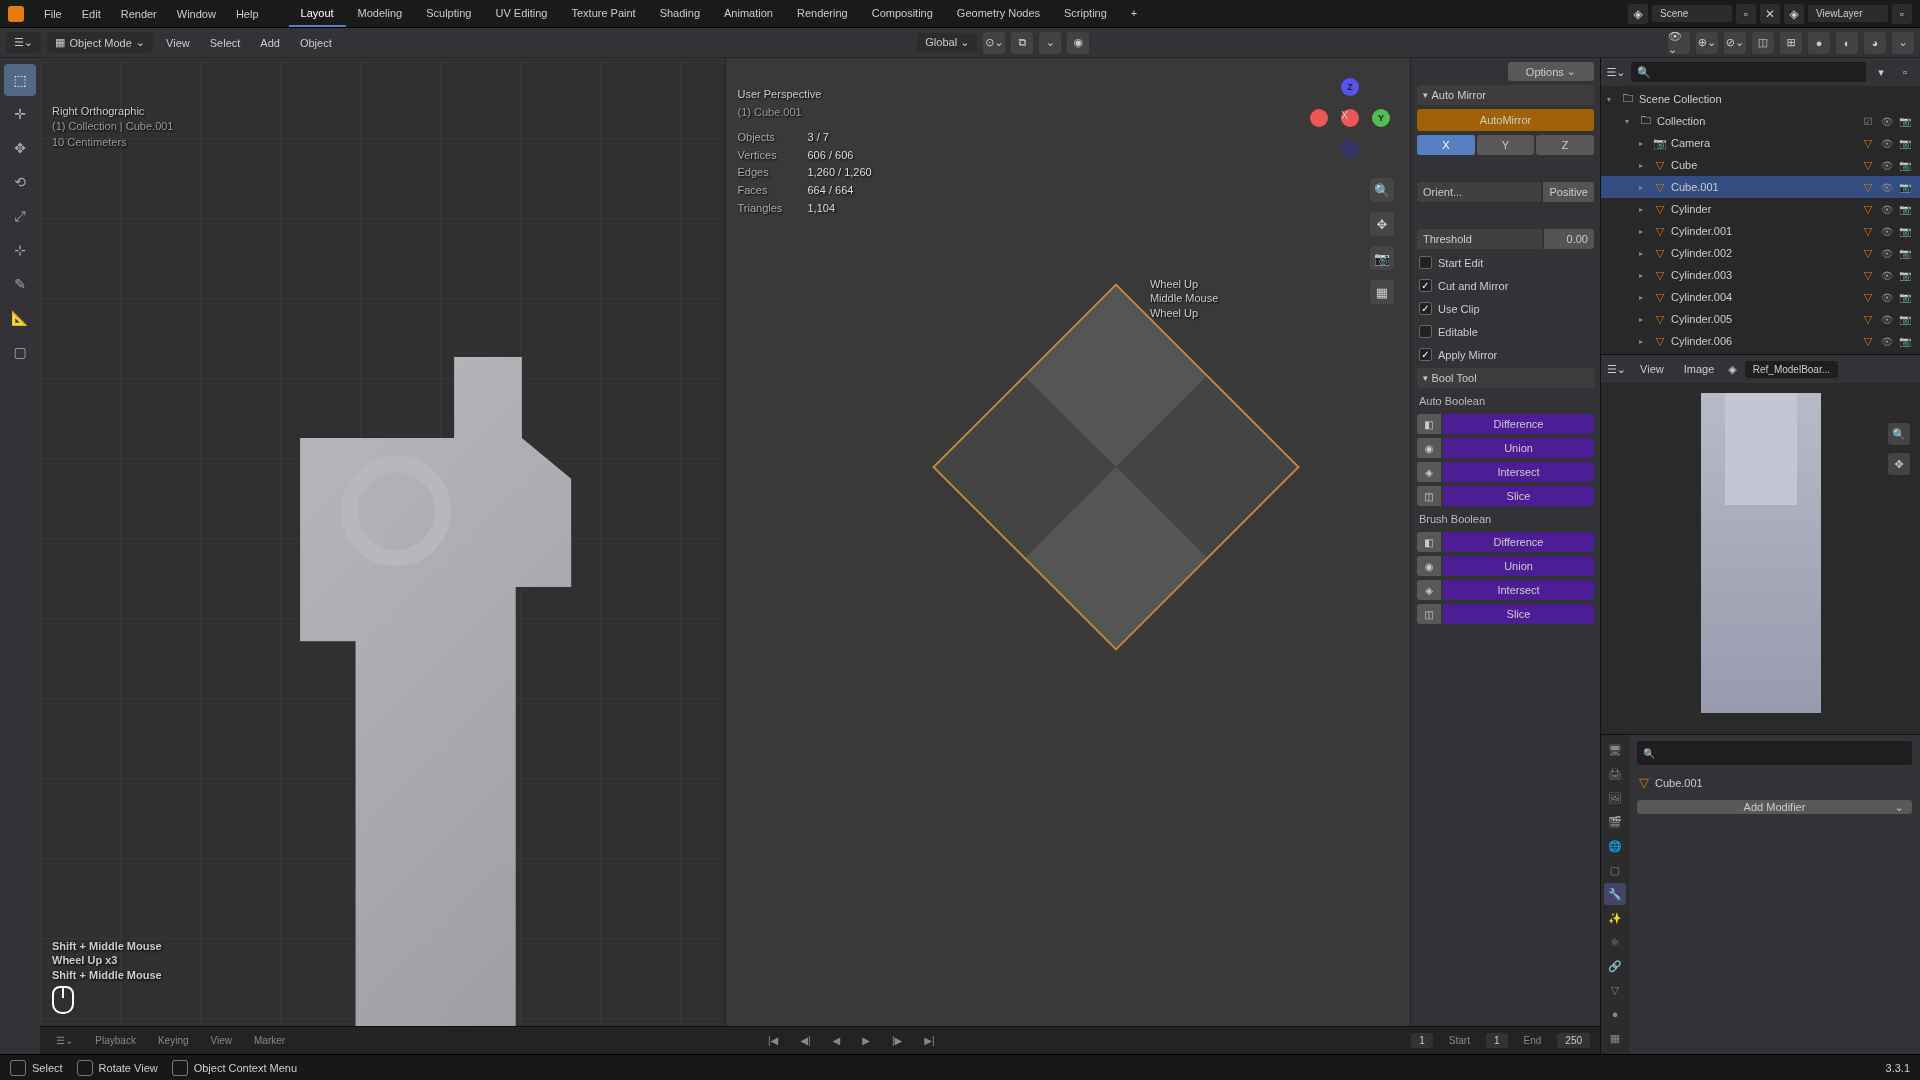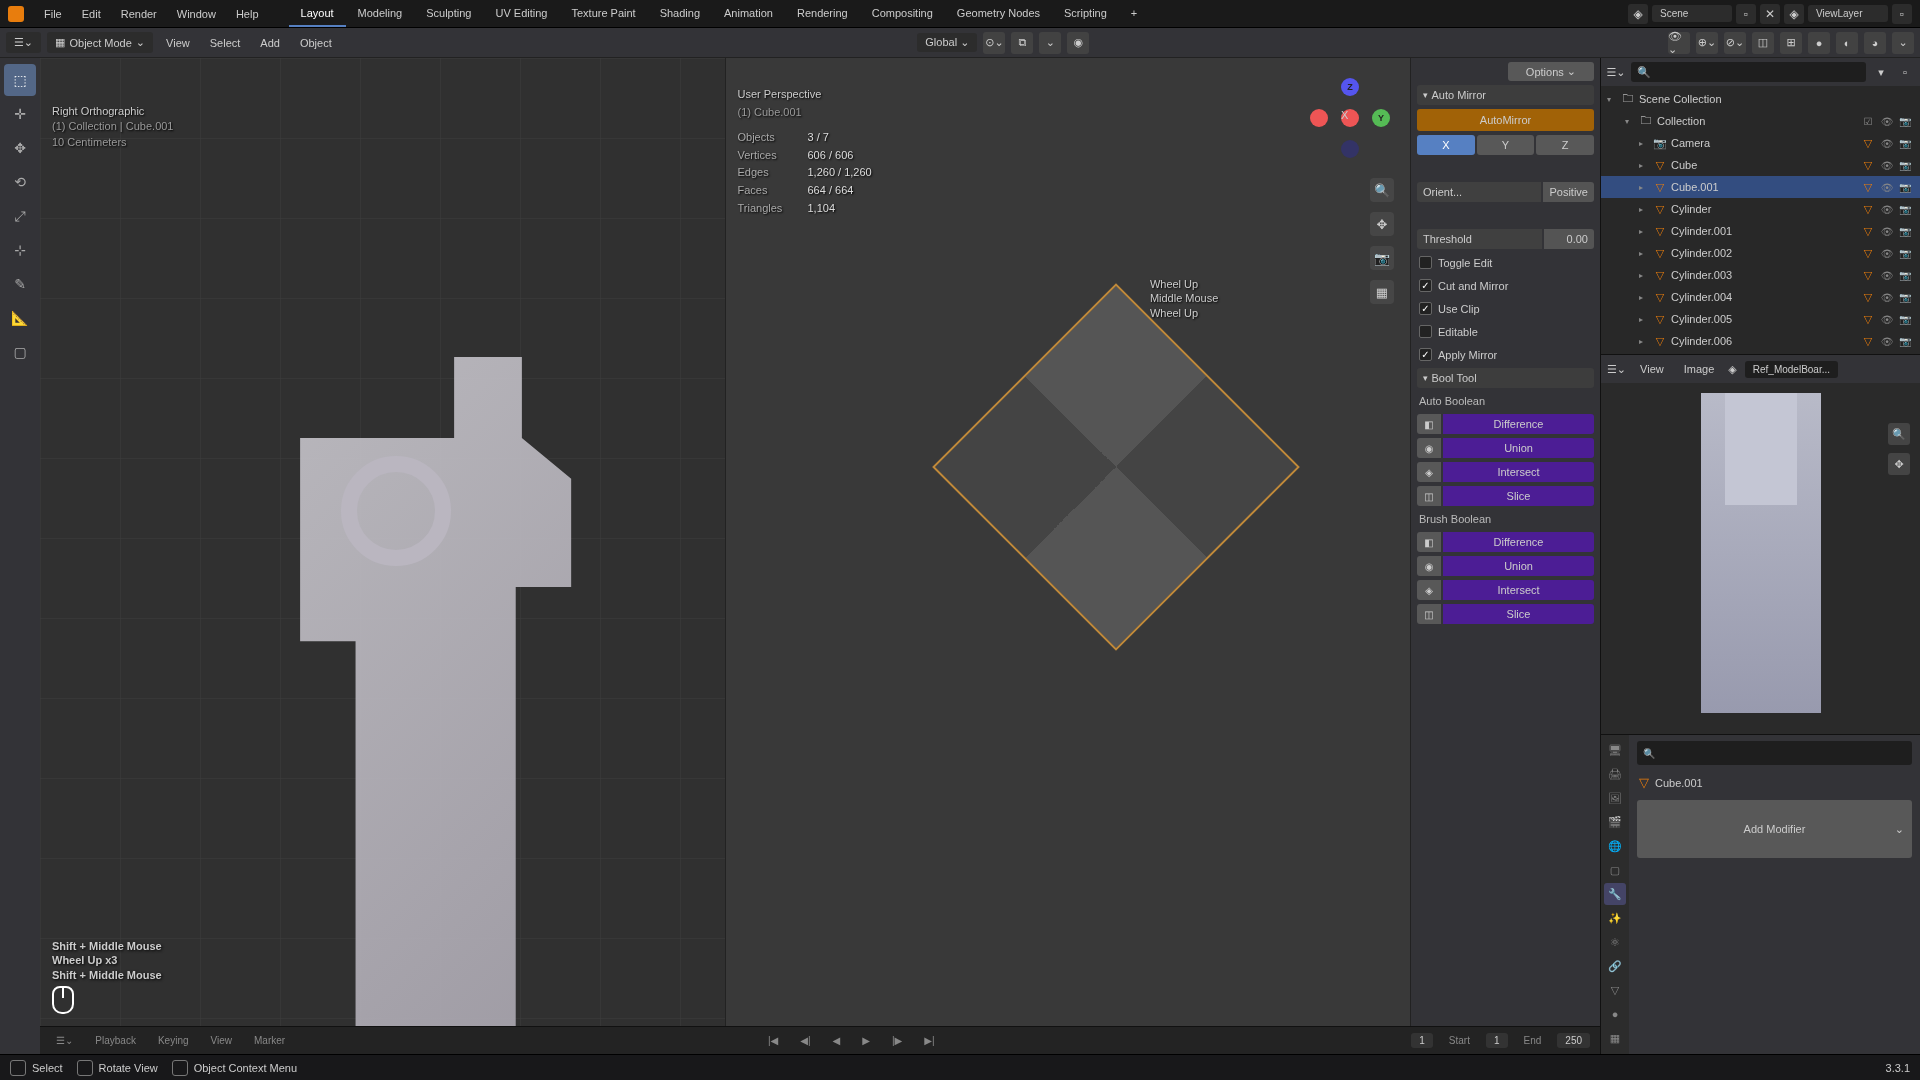--- a/index.html
+++ b/index.html
@@ -108,21 +108,21 @@
 .img-editor .side-icons2 .si { width:22px; height:22px; border-radius:3px; background:rgba(80,80,80,.7); display:flex; align-items:center; justify-content:center; font-size:11px; }
 
 .props { flex:1; background:#333337; border-top:1px solid #111; display:flex; }
 .props .prop-tabs { width:28px; background:#2c2c2c; display:flex; flex-direction:column; padding-top:4px; gap:2px; align-items:center; }
 .props .prop-tabs .pt { width:22px; height:22px; border-radius:3px; display:flex; align-items:center; justify-content:center; font-size:11px; color:#888; }
 .props .prop-tabs .pt.active { background:#446; color:#fff; }
 .props .prop-body { flex:1; padding:6px 8px; display:flex; flex-direction:column; gap:6px; }
 .props .prop-body .ph { height:24px; background:#1e1e1e; border-radius:3px; display:flex; align-items:center; padding:0 6px; color:#888; font-size:10px; }
 .props .prop-body .obj-name { display:flex; align-items:center; gap:6px; padding:4px 2px; }
 .props .prop-body .obj-name .objic { color:#e87d0d; font-size:13px; }
-.props .prop-body .add-mod { background:#585858; padding:23px; text-align:center; border-radius:3px; display:flex; align-items:center; justify-content:center; position:relative; }
+.props .prop-body .add-mod { background:#585858; padding:1px; text-align:center; border-radius:3px; display:flex; align-items:center; justify-content:center; position:relative; }
 .props .prop-body .add-mod:after { content:"⌄"; position:absolute; right:8px; }
 
 .statusbar { height:26px; background:#18181a; display:flex; align-items:center; padding:0 10px; gap:14px; border-top:1px solid #000; font-size:11px; color:#aaa; }
 .statusbar .sb-item { display:flex; align-items:center; gap:6px; }
 .statusbar .sb-item .sqic { width:16px; height:16px; border:1px solid #777; border-radius:3px; }
 
 .timeline-bar { position:absolute; bottom:26px; left:40px; right:320px; height:28px; background:#232323; border-top:1px solid #111; display:flex; align-items:center; padding:0 10px; gap:10px; }
 .timeline-bar .tl-item { font-size:10px; color:#888; padding:2px 6px; }
 .timeline-bar .tl-field { background:#333; padding:2px 8px; border-radius:3px; font-size:10px; }
 .timeline-bar .spacer { flex:1; }
@@ -281,21 +281,21 @@
       <div class="field-row">
         <div class="lbl">Orient...</div>
         <div class="val">Positive</div>
       </div>
       <div class="field-row">
         <div class="lbl">Threshold</div>
         <div class="val">0.00</div>
       </div>
       <div class="check-row">
           <div class="cb"></div>
-          <span>Toggle Edit</span>
+          <span>Start Edit</span>
         </div>
       <div class="check-row">
           <div class="cb on"></div>
           <span>Cut and Mirror</span>
         </div>
       <div class="check-row">
           <div class="cb on"></div>
           <span>Use Clip</span>
         </div>
       <div class="check-row">

